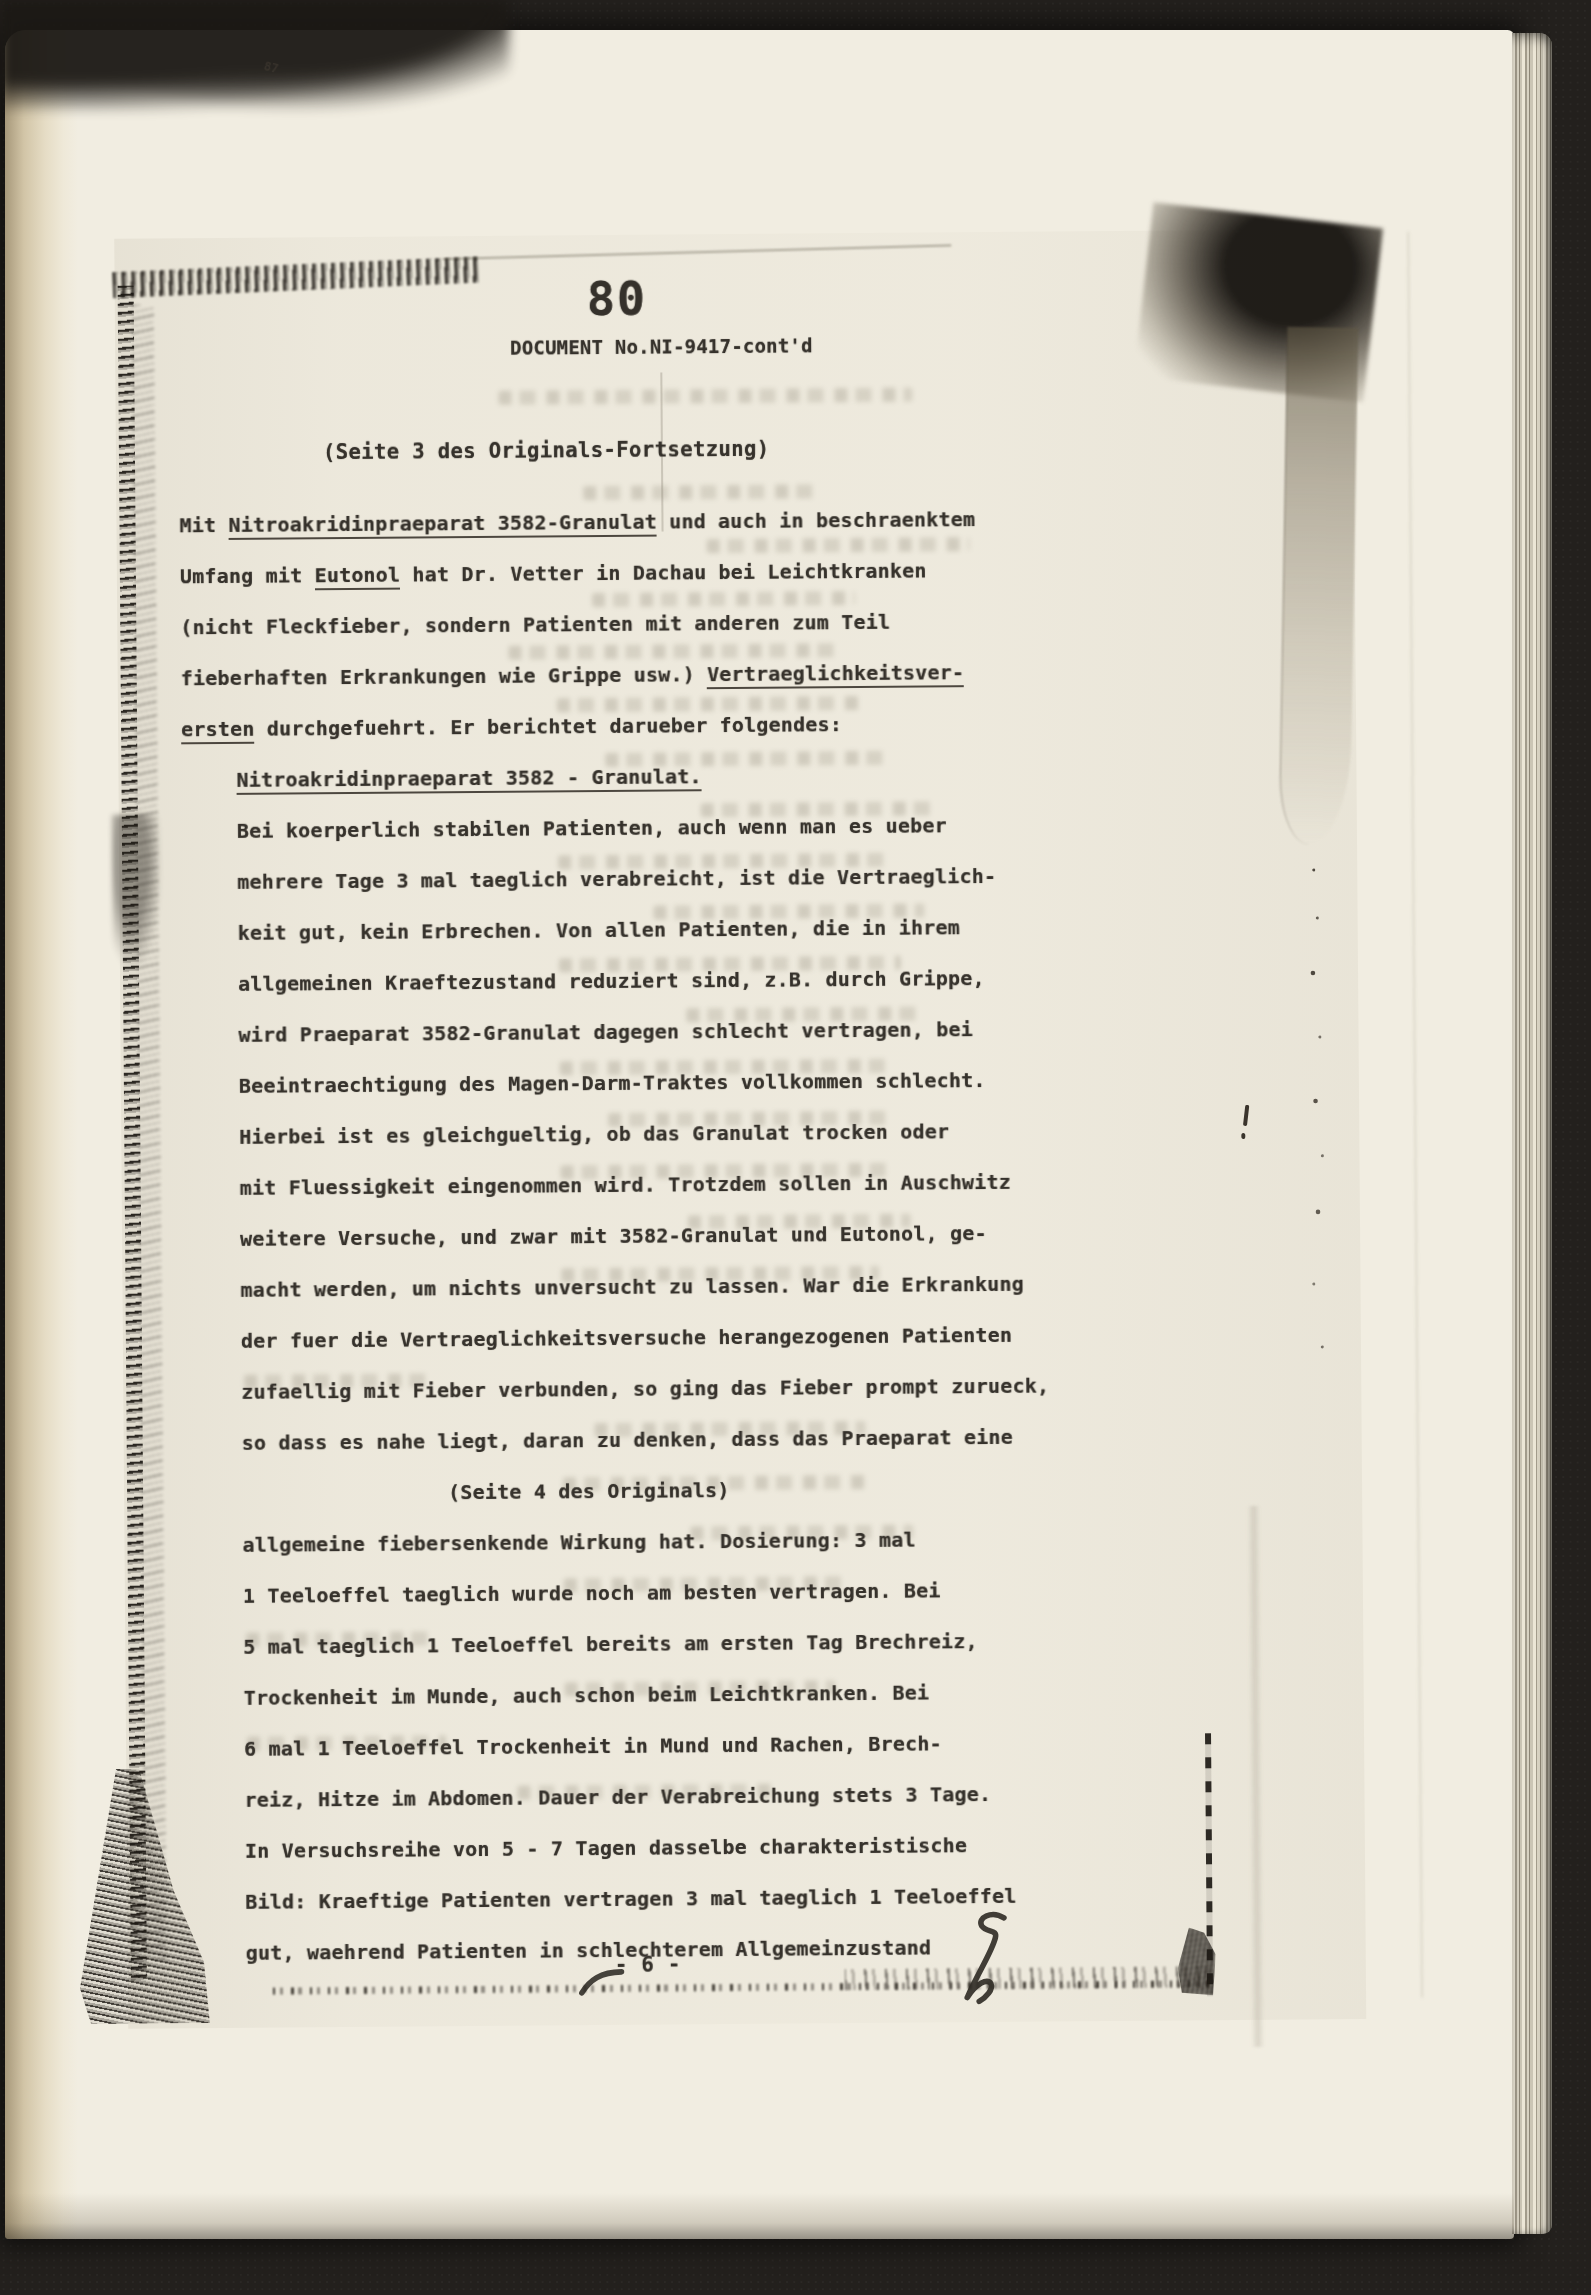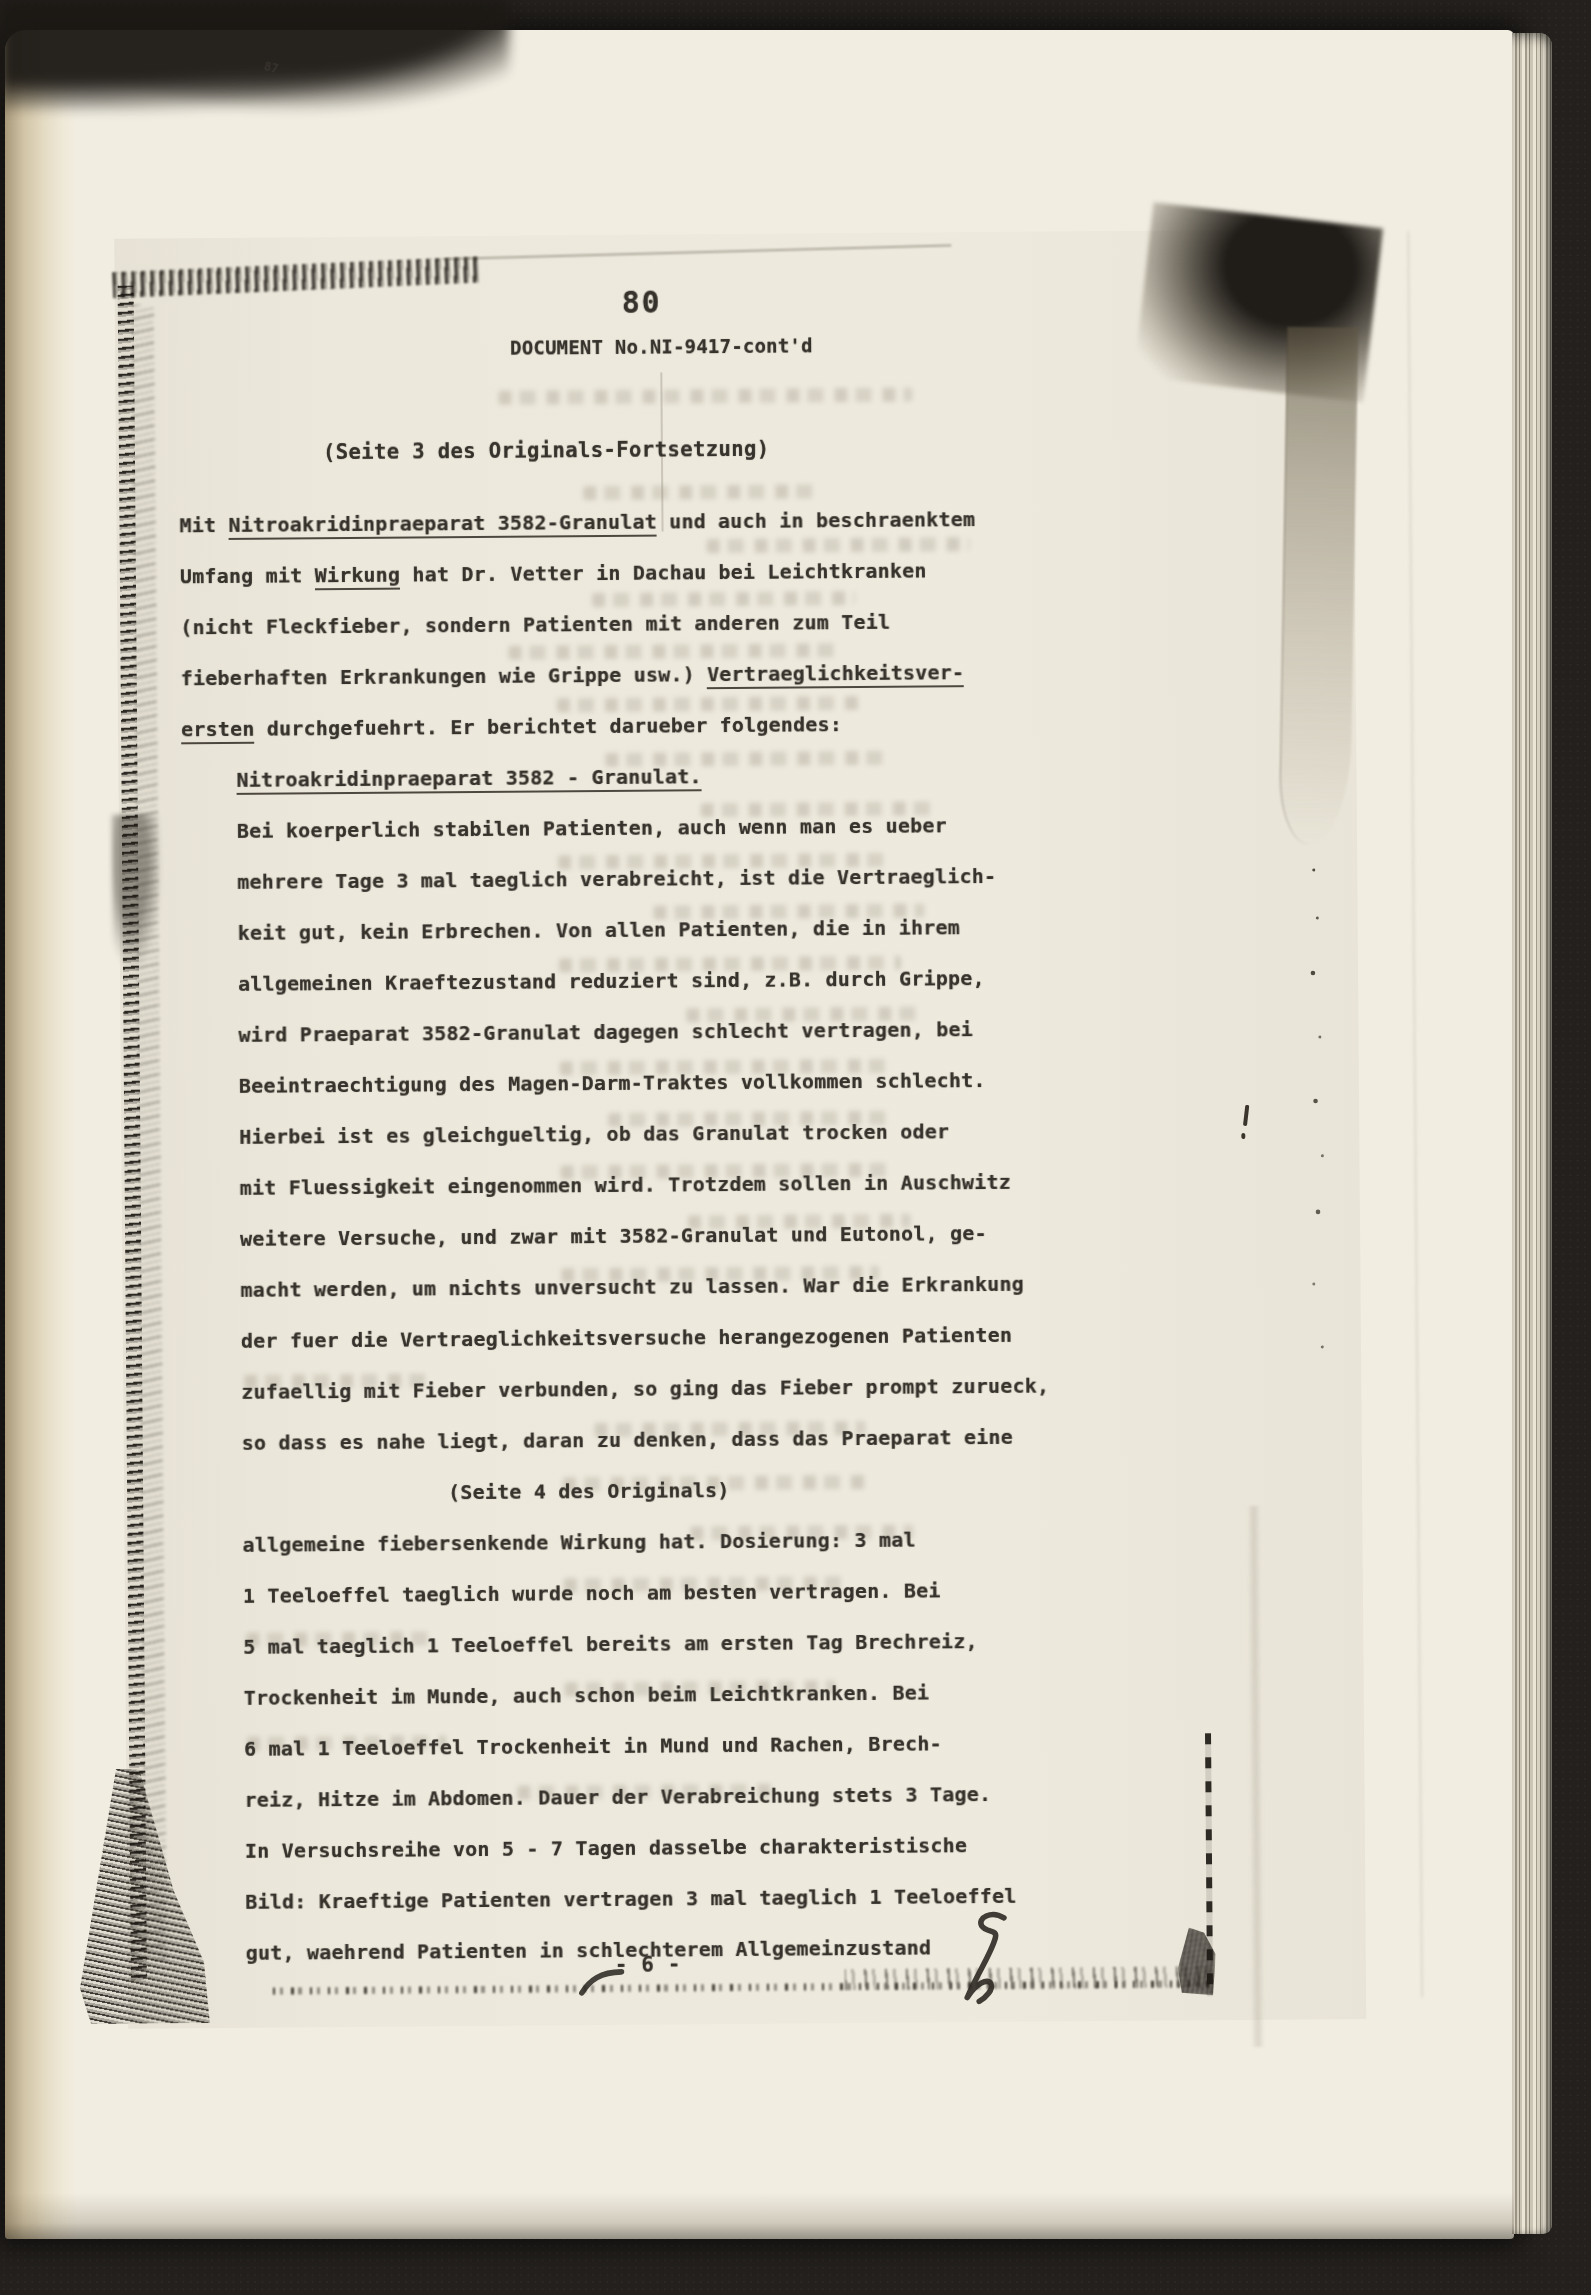--- a/index.html
+++ b/index.html
@@ -59,21 +59,21 @@
   .toner-bottom2{left:835px;top:1972px;width:366px;height:20.7px;filter:blur(1.1px);opacity:.8;
     background:repeating-linear-gradient(85deg, rgba(33,28,22,.7) 0 2.4px, transparent 2.4px 8px, rgba(33,28,22,.35) 8px 11px, transparent 11px 20.7px);}
   .crease1{left:1411px;top:239px;width:2.4px;height:1766px;background:rgba(118,110,92,.16);filter:blur(1.6px);}
   .crease2{left:1241px;top:1512px;width:12.7px;height:541px;background:linear-gradient(90deg,transparent,rgba(130,122,104,.22),transparent);filter:blur(1.6px);}
   .scratch{left:663px;top:374px;width:1.6px;height:159px;background:rgba(100,92,76,.25);}
   
   .ghost{position:absolute;height:13.5px;filter:blur(2.4px);opacity:.42;border-radius:2.4px;
     background:repeating-linear-gradient(90deg, rgba(124,117,99,.6) 0 12.7px, transparent 12.7px 20.7px, rgba(124,117,99,.48) 20.7px 37px, transparent 37px 48px);}
   
   .ink{color:#35312b;font-weight:700;text-shadow:0 0 0.8px rgba(45,40,34,.65);}
-  .stamp{left:590px;top:286px;font-size:30px;letter-spacing:1.6px;filter:blur(0.3px);margin-left:35px;}
+  .stamp{left:590px;top:272px;font-size:47px;letter-spacing:1.6px;filter:blur(0.3px);}
   .docline{left:513px;top:337px;font-size:19px;letter-spacing:0.2px;filter:blur(0.2px);}
   .seite3{left:325px;top:439px;font-size:20.7px;letter-spacing:0.3px;filter:blur(0.2px);}
   .typed-flow{left:0;top:511px;width:1356px;}
   .typed-line{height:51px;font-size:20px;letter-spacing:0.2px;color:#35312b;font-weight:700;
     text-shadow:0 0 0.8px rgba(45,40,34,.6);white-space:pre;filter:blur(0.2px);}
   .typed-line.flush{margin-left:181px;}
   .typed-line.ind{margin-left:236px;}
   .typed-line.center{margin-left:442px;}
   .typed-line .u{border-bottom:2.4px solid rgba(48,42,35,.85);padding-bottom:0.8px;}
   .footer6{left:605px;top:1954px;font-size:20.7px;letter-spacing:0.8px;filter:blur(0.2px);}
@@ -137,21 +137,21 @@
     <div class="ghost" style="left:239px;top:1631px;width:191px"></div>
     <div class="ghost" style="left:557px;top:1683px;width:271px"></div>
     <div class="ghost" style="left:239px;top:1735px;width:199px"></div>
     <div class="ghost" style="left:509px;top:1786px;width:255px"></div>
 
     <div class="abs ink stamp">80</div>
     <div class="abs ink docline">DOCUMENT No.NI-9417-cont'd</div>
     <div class="abs ink seite3">(Seite 3 des Originals-Fortsetzung)</div>
     <div class="abs typed-flow">
         <div class="typed-line flush"><span>Mit </span><span class="u">Nitroakridinpraeparat 3582-Granulat</span><span> und auch in beschraenktem</span></div>
-        <div class="typed-line flush"><span>Umfang mit </span><span class="u">Wirkung</span><span> hat Dr. Vetter in Dachau bei Leichtkranken</span></div>
+        <div class="typed-line flush"><span>Umfang mit </span><span class="u">Eutonol</span><span> hat Dr. Vetter in Dachau bei Leichtkranken</span></div>
         <div class="typed-line flush"><span>(nicht Fleckfieber, sondern Patienten mit anderen zum Teil</span></div>
         <div class="typed-line flush"><span>fieberhaften Erkrankungen wie Grippe usw.) </span><span class="u">Vertraeglichkeitsver-</span></div>
         <div class="typed-line flush"><span class="u">ersten</span><span> durchgefuehrt. Er berichtet darueber folgendes:</span></div>
         <div class="typed-line ind"><span class="u">Nitroakridinpraeparat 3582 - Granulat.</span></div>
         <div class="typed-line ind"><span>Bei koerperlich stabilen Patienten, auch wenn man es ueber</span></div>
         <div class="typed-line ind"><span>mehrere Tage 3 mal taeglich verabreicht, ist die Vertraeglich-</span></div>
         <div class="typed-line ind"><span>keit gut, kein Erbrechen. Von allen Patienten, die in ihrem</span></div>
         <div class="typed-line ind"><span>allgemeinen Kraeftezustand reduziert sind, z.B. durch Grippe,</span></div>
         <div class="typed-line ind"><span>wird Praeparat 3582-Granulat dagegen schlecht vertragen, bei</span></div>
         <div class="typed-line ind"><span>Beeintraechtigung des Magen-Darm-Traktes vollkommen schlecht.</span></div>

